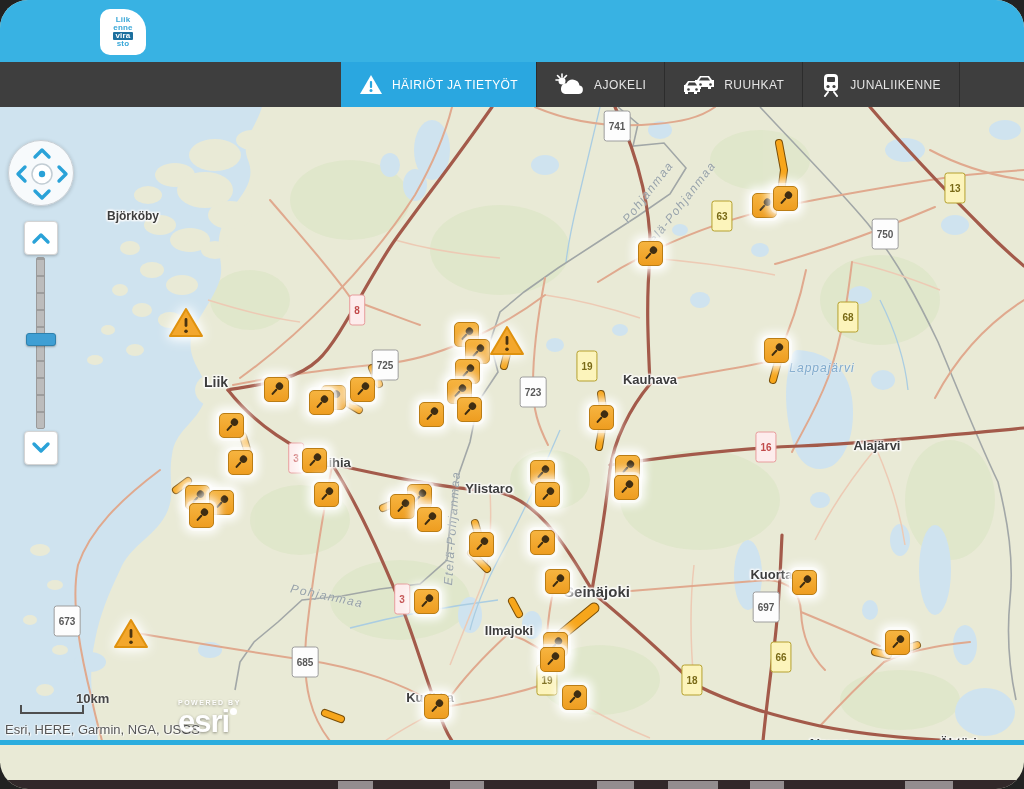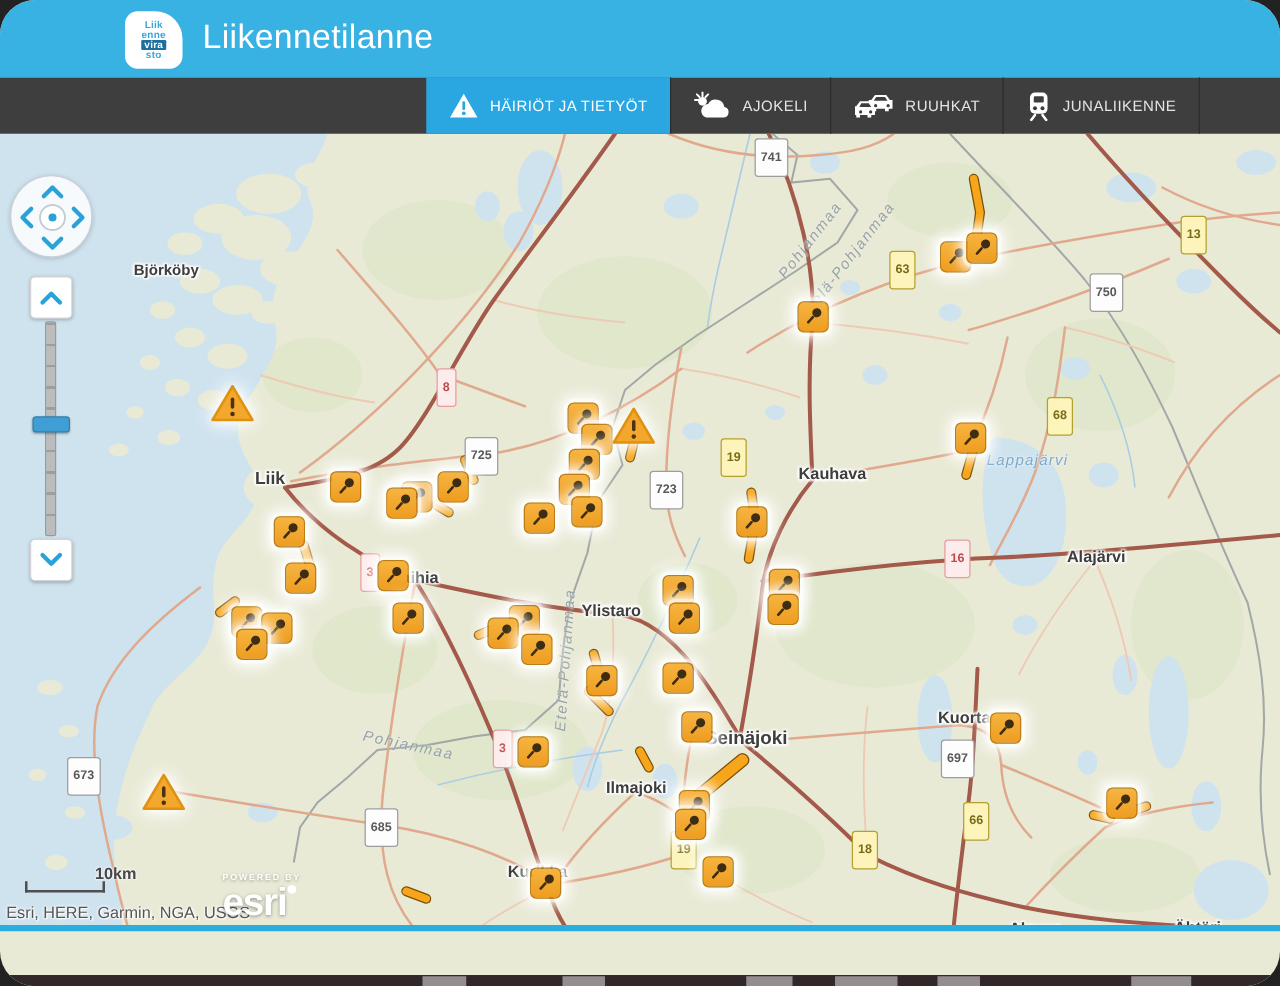--- a/index.html
+++ b/index.html
@@ -97,21 +97,20 @@
 
 <div class="app">
 
   <header class="topbar">
     <div class="logo">
       <span class="ln">Liik</span>
       <span class="ln">enne</span>
       <span class="ln hl">vira</span>
       <span class="ln">sto</span>
     </div>
-    <h1 class="app-title" style="margin:0;font-weight:500;">Liikennetilanne</h1>
   </header>
 
   <nav class="navbar">
     <div class="tabs">
       <div class="tab active">
         <span>
           <svg width="24" height="21" viewBox="0 0 24 21">
             <path d="M12 1 L23 20 H1 Z" fill="#fff"></path>
             <rect x="10.9" y="7" width="2.2" height="7" rx="1" fill="#2aa7e0"></rect>
             <circle cx="12" cy="16.6" r="1.5" fill="#2aa7e0"></circle>
@@ -360,39 +359,39 @@
         <polyline points="903,650 917,645" fill="none" stroke="#f7a61b" stroke-width="6" stroke-linecap="round" stroke-linejoin="round"></polyline>
         <polyline points="325,713 341,719" fill="none" stroke="#7a4f08" stroke-width="8" stroke-linecap="round" stroke-linejoin="round"></polyline>
         <polyline points="325,713 341,719" fill="none" stroke="#f7a61b" stroke-width="6" stroke-linecap="round" stroke-linejoin="round"></polyline>
       </svg>
 
     <div id="overlays">
         <div class="city-label" style="font-size: 12px; left: 133px; top: 109px;">Björköby</div>
         <div class="city-label" style="font-size: 14px; left: 216px; top: 275px;">Liik</div>
         <div class="city-label" style="font-size: 13px; left: 332px; top: 355px;">Laihia</div>
         <div class="city-label" style="font-size: 13px; left: 489px; top: 381px;">Ylistaro</div>
-        <div class="city-label" style="font-size: 13px; left: 650px; top: 272px; margin-left: 16px;">Kauhava</div>
+        <div class="city-label" style="font-size: 13px; left: 650px; top: 272px;">Kauhava</div>
         <div class="city-label" style="font-size: 15px; left: 597px; top: 484px;">Seinäjoki</div>
         <div class="city-label" style="font-size: 13px; left: 509px; top: 523px;">Ilmajoki</div>
         <div class="city-label" style="font-size: 13px; left: 877px; top: 338px;">Alajärvi</div>
         <div class="city-label" style="font-size: 13px; left: 779px; top: 467px;">Kuortane</div>
         <div class="city-label" style="font-size: 13px; left: 823px; top: 636px; padding-left: 11px;">Alavus</div>
         <div class="city-label" style="font-size: 13px; left: 430px; top: 590px;">Kurikka</div>
         <div class="city-label" style="font-size: 13px; left: 958px; top: 635px;">Ähtäri</div>
         <div class="water-label" style="left: 822px; top: 261px;">Lappajärvi</div>
         <div class="region-label" style="transform: translate(-50%, -50%) rotate(-52deg); left: 648px; top: 85px;">Pohjanmaa</div>
         <div class="region-label" style="transform: translate(-50%, -50%) rotate(-52deg); left: 678px; top: 101px;">Etelä-Pohjanmaa</div>
         <div class="region-label" style="transform: translate(-50%, -50%) rotate(12deg); left: 327px; top: 489px;">Pohjanmaa</div>
         <div class="region-label" style="transform: translate(-50%, -50%) rotate(-86deg); left: 452px; top: 421px;">Etelä-Pohjanmaa</div>
         <div class="badge badge-white" style="left: 617px; top: 19px;">741</div>
         <div class="badge badge-yellow" style="left: 933px; top: 81px; margin-left: 22px;">13</div>
         <div class="badge badge-yellow" style="left: 722px; top: 109px;">63</div>
         <div class="badge badge-white" style="left: 885px; top: 127px;">750</div>
         <div class="badge badge-pink" style="left: 357px; top: 203px;">8</div>
-        <div class="badge badge-yellow" style="left: 848px; top: 210px; margin-top: 16px;">68</div>
+        <div class="badge badge-yellow" style="left: 848px; top: 210px;">68</div>
         <div class="badge badge-white" style="left: 385px; top: 258px;">725</div>
         <div class="badge badge-yellow" style="left: 587px; top: 259px;">19</div>
         <div class="badge badge-white" style="left: 533px; top: 285px;">723</div>
         <div class="badge badge-pink" style="left: 766px; top: 340px;">16</div>
         <div class="badge badge-pink" style="left: 296px; top: 351px;">3</div>
         <div class="badge badge-pink" style="left: 402px; top: 492px;">3</div>
         <div class="badge badge-white" style="left: 766px; top: 500px;">697</div>
         <div class="badge badge-white" style="left: 67px; top: 514px;">673</div>
         <div class="badge badge-yellow" style="left: 781px; top: 550px;">66</div>
         <div class="badge badge-white" style="left: 305px; top: 555px;">685</div>

